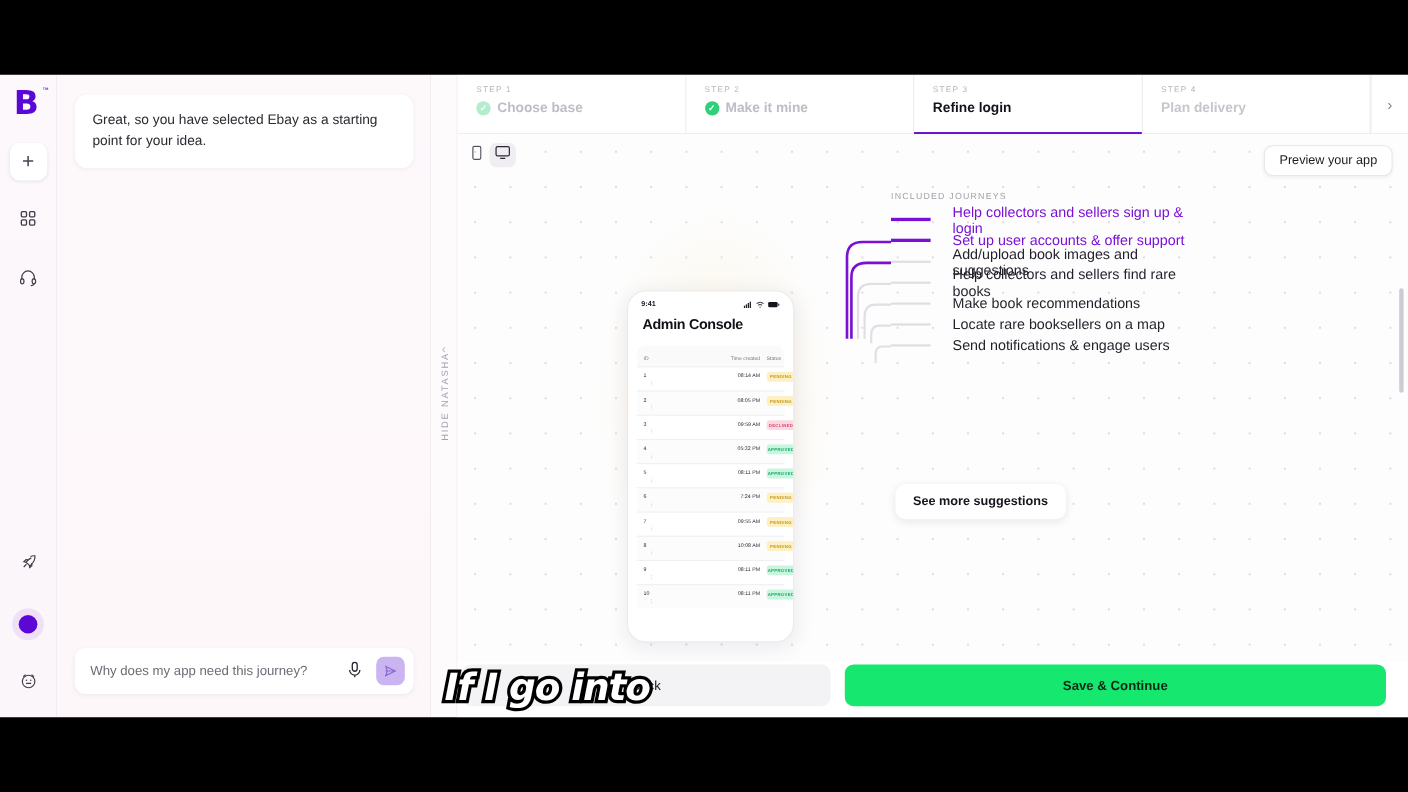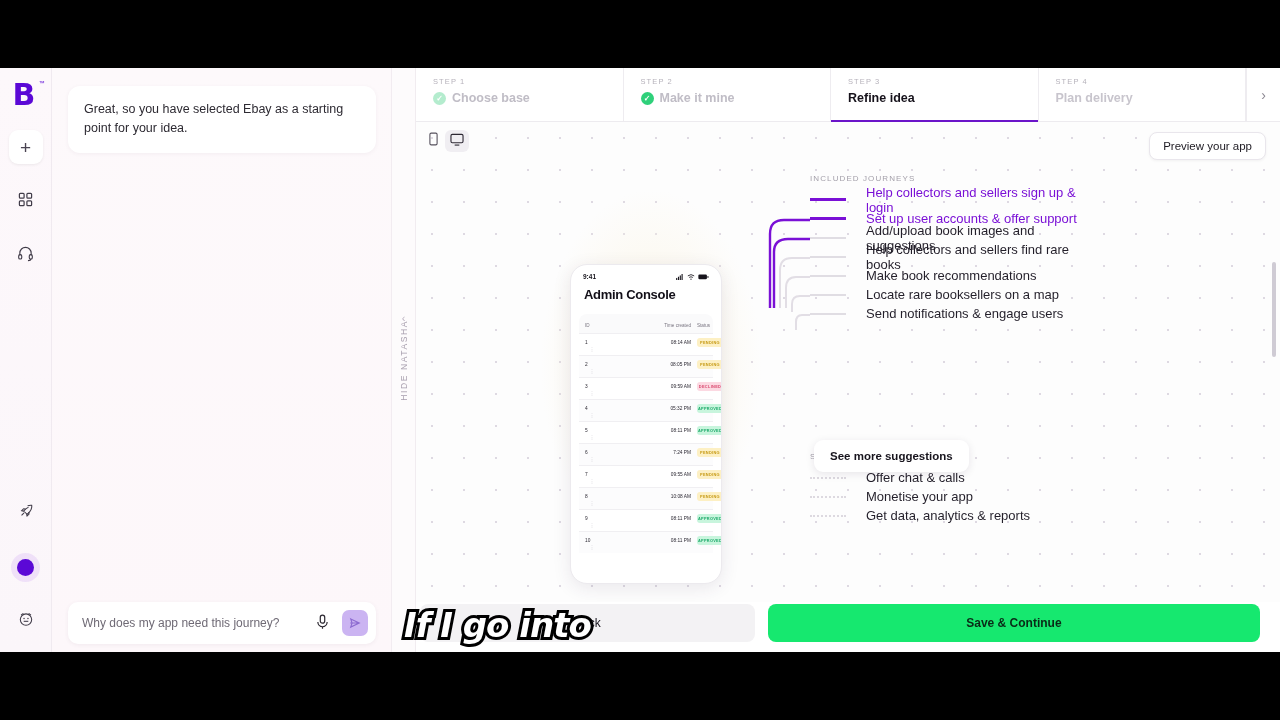--- a/index.html
+++ b/index.html
@@ -61,21 +61,21 @@
   }
   .bubble {
     position: absolute; left: 16px; top: 18px;
     width: 308px;
     background: #fff; border-radius: 12px;
     padding: 14px 16px;
     font-size: 12.5px; line-height: 1.55; color: #2d2a32;
     box-shadow: 0 1px 4px rgba(80,50,90,.06);
   }
   .composer {
-    position: absolute; left: 16px; bottom: 8px;
+    position: absolute; left: 16px; bottom: 21px;
     width: 308px; height: 42px;
     background: #fff; border-radius: 10px;
     display: flex; align-items: center;
     padding: 0 8px 0 14px;
     box-shadow: 0 1px 4px rgba(80,50,90,.07);
   }
   .composer input {
     flex: 1; border: none; outline: none;
     font-family: "Liberation Sans", sans-serif;
     font-size: 12px; color: #4a4552; background: transparent;
@@ -418,21 +418,21 @@
       <div class="step done">
         <div class="sl">STEP 2</div>
         <div class="st">
           <span class="check">✓</span>
           <span>Make it mine</span>
         </div>
       </div>
       <div class="step active">
         <div class="sl">STEP 3</div>
         <div class="st">
-          <span>Refine idea</span>
+          <span>Refine login</span>
         </div>
       </div>
       <div class="step">
         <div class="sl">STEP 4</div>
         <div class="st">
           <span>Plan delivery</span>
         </div>
       </div>
       <div class="steps-next">
         <span>›</span>
@@ -592,37 +592,20 @@
               <span class="jlabel">Locate rare booksellers on a map</span>
             </div>
             <div class="jrow">
               <span class="jline"></span>
               <span class="jlabel">Send notifications &amp; engage users</span>
             </div>
           </div>
       </div>
       <div class="jfade"></div>
 
-      <div class="journeys" style="top:330px">
-        <div class="jhead">SUGGESTED JOURNEYS</div>
-        <div id="suggested-list">
-            <div class="jrow">
-              <span class="jdot"></span>
-              <span class="jlabel">Offer chat &amp; calls</span>
-            </div>
-            <div class="jrow">
-              <span class="jdot"></span>
-              <span class="jlabel">Monetise your app</span>
-            </div>
-            <div class="jrow">
-              <span class="jdot"></span>
-              <span class="jlabel">Get data, analytics &amp; reports</span>
-            </div>
-          </div>
-      </div>
       <div class="suggest-btn">See more suggestions</div>
 
       <div class="scrollbar"></div>
     </div>
 
     <div class="footer">
       <div class="meta">
         <span>Henry's Bookstore</span>
         <span>37 weeks</span>
       </div>

